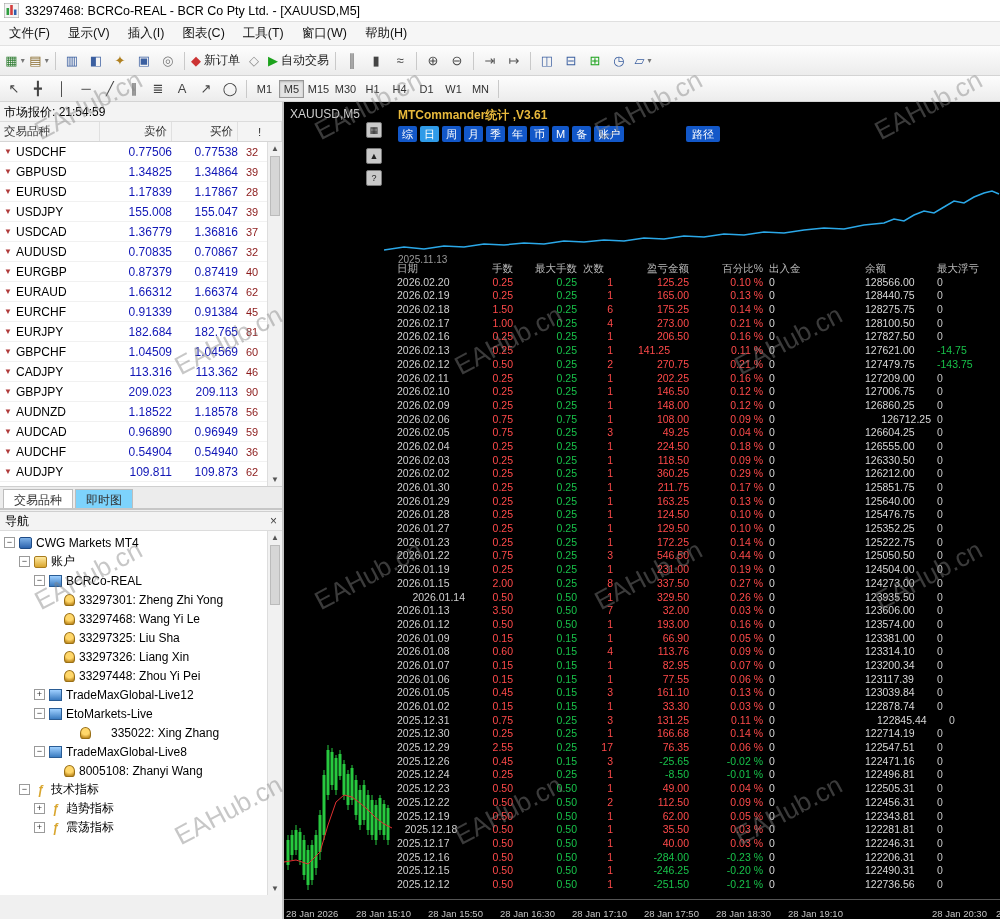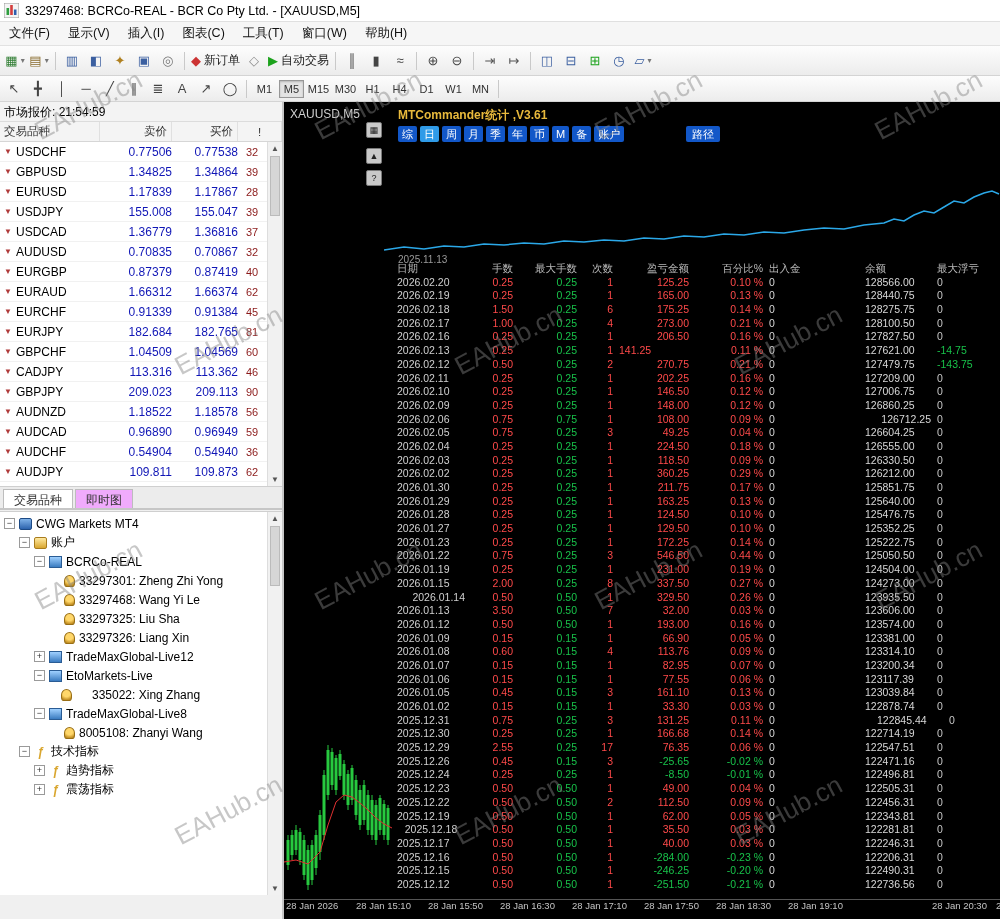--- a/index.html
+++ b/index.html
@@ -45,21 +45,21 @@
   .mwrow .sym { width:84px; color:#000; }
   .mwrow .bid, .mwrow .ask { text-align:right; color:#1016b6; }
   .mwrow .bid { width:72px; }
   .mwrow .ask { width:66px; }
   .mwrow .spr { flex:1; text-align:center; color:#8b1a1a; font-size:11px; }
   .vscroll { position:absolute; right:0; top:0; bottom:0; width:15px; background:#f1f1f1; border-left:1px solid #ddd; font-size:8px; color:#555; }
   .vscroll .up { position:absolute; top:2px; left:0; right:0; text-align:center; }
   .vscroll .dn { position:absolute; bottom:2px; left:0; right:0; text-align:center; }
   .vscroll .thumb { position:absolute; left:2px; right:2px; top:14px; height:60px; background:#d6d6d6; border:1px solid #bbb; }
   .mw-tabs { height:22px; background:#ececec; border-top:1px solid #cfcfcf; display:flex; align-items:flex-end; padding-left:3px; flex:none; }
-  .mtab { height:19px; padding:2px 10px; font-size:12px; color:#333; background:#f0abfc; border:1px solid #bdbdbd; border-bottom:none; margin-right:2px; }
+  .mtab { height:19px; padding:2px 10px; font-size:12px; color:#333; background:#7dd3fc; border:1px solid #bdbdbd; border-bottom:none; margin-right:2px; }
   .mtab.active { background:#fff; }
 
   
   .nav { position:absolute; top:409px; left:0; right:0; bottom:24px; background:#fff; display:flex; flex-direction:column; border-top:1px solid #cfcfcf; }
   .nav-header { height:19px; flex:none; display:flex; align-items:center; justify-content:space-between; padding:0 5px; background:#f3f3f3; border-bottom:1px solid #dcdcdc; font-size:12px; color:#000; }
   .nav-close { font-size:12px; color:#444; cursor:default; }
   .nav-tree { flex:1; overflow:hidden; position:relative; font-size:12px; color:#000; padding-top:2px; }
   .trow { height:19px; display:flex; align-items:center; gap:4px; white-space:nowrap; }
   .exp { width:11px; height:11px; border:1px solid #9a9a9a; background:#fff; font-size:9px; line-height:9px; text-align:center; color:#333; flex:none; }
   .exp.blank { border:none; background:transparent; }
@@ -81,21 +81,21 @@
   .cmenu.active { background:#2f9be8; }
   .path-btn { position:absolute; left:402px; top:24px; height:16px; padding:0 6px; background:#1257c8; color:#fff; font-size:11px; border:none; border-radius:2px; cursor:default; }
   .date-label { position:absolute; left:114px; top:152px; color:#9a9a9a; font-size:10px; }
 
   .stats { position:absolute; left:110px; top:160px; font-size:10.5px; }
   .srow { display:flex; height:13.7px; line-height:13.7px; }
   .srow span { overflow:hidden; white-space:nowrap; padding:0 3px; }
   .shead span { color:#b8b8b8; }
 
   .taxis { position:absolute; left:0; right:0; bottom:0; height:20px; background:#000; border-top:1px solid #555; }
-  .taxis span { position:absolute; top:0; color:#c4c4c4; font-size:9.5px; white-space:nowrap; }
+  .taxis span { position:absolute; top:8px; color:#c4c4c4; font-size:9.5px; white-space:nowrap; }
 
   .wm { position:absolute; color:rgba(130,130,130,.45); font-size:26px; transform:rotate(-28deg); pointer-events:none; z-index:80; white-space:nowrap; }
 
   svg.layer { position:absolute; }
 </style>
 </head>
 <body>
 
 <div class="app">
 
@@ -379,20 +379,24 @@
             <span class="dn">▼</span>
           </div>
           </div>
         <div class="mw-tabs" id="mwTabs">
             <div class="mtab active">交易品种</div>
             <div class="mtab">即时图</div>
           </div>
       </div>
 
       <div class="nav">
+        <div class="nav-header">
+          <span>导航</span>
+          <span class="nav-close">×</span>
+        </div>
         <div class="nav-tree" id="navTree">
 
         <div class="trow" style="padding-left: 4px;">
               <span class="exp">−</span>
               <span class="tico ic-server"></span>
               <span class="tlabel">CWG Markets MT4</span>
             </div>
             <div class="trow" style="padding-left: 19px;">
               <span class="exp">−</span>
               <span class="tico ic-group"></span>
@@ -416,31 +420,36 @@
             <div class="trow" style="padding-left: 49px;">
               <span class="exp blank"></span>
               <span class="tico ic-account"></span>
               <span class="tlabel">33297325: Liu Sha</span>
             </div>
             <div class="trow" style="padding-left: 49px;">
               <span class="exp blank"></span>
               <span class="tico ic-account"></span>
               <span class="tlabel">33297326: Liang Xin</span>
             </div>
+            <div class="trow" style="padding-left: 49px;">
+              <span class="exp blank"></span>
+              <span class="tico ic-account"></span>
+              <span class="tlabel">33297448: Zhou Yi Pei</span>
+            </div>
             <div class="trow" style="padding-left: 34px;">
               <span class="exp">+</span>
               <span class="tico ic-node"></span>
               <span class="tlabel">TradeMaxGlobal-Live12</span>
             </div>
             <div class="trow" style="padding-left: 34px;">
               <span class="exp">−</span>
               <span class="tico ic-node"></span>
               <span class="tlabel">EtoMarkets-Live</span>
             </div>
-            <div class="trow" style="padding-left: 30px; gap: 20px;">
+            <div class="trow" style="padding-left: 49px; gap: 20px;">
               <span class="exp blank"></span>
               <span class="tico ic-account"></span>
               <span class="tlabel">335022: Xing Zhang</span>
             </div>
             <div class="trow" style="padding-left: 34px;">
               <span class="exp">−</span>
               <span class="tico ic-node"></span>
               <span class="tlabel">TradeMaxGlobal-Live8</span>
             </div>
             <div class="trow" style="padding-left: 49px;">
@@ -498,21 +507,21 @@
       <svg class="layer" id="equitySvg" width="616" height="70" style="left:100px;top:86px;">
           <polyline points="0,62 20,59 40,61 60,58 80,59 100,56 120,57 140,55 160,56 180,53 200,54 220,52 240,53 260,50 280,51 300,48 320,49 340,46 360,47 380,44 400,45 420,42 440,40 460,41 480,37 500,35 510,31 520,33 530,27 540,23 550,25 560,19 570,13 580,15 590,9 600,5 608,3 615,6" fill="none" stroke="#2ba8e8" stroke-width="1.5"></polyline>
         </svg>
       <span class="date-label">2025.11.13</span>
 
       <div class="stats" id="statsTable">
           <div class="srow shead">
             <span style="width: 74px; text-align: left;">日期</span>
             <span style="width: 48px; text-align: right;">手数</span>
             <span style="width: 64px; text-align: right;">最大手数</span>
-            <span style="width: 36px; text-align: right;">次数</span>
+            <span style="width: 36px; ">次数</span>
             <span style="width: 76px; text-align: right;">盈亏金额</span>
             <span style="width: 74px; text-align: right;">百分比%</span>
             <span style="width: 96px; text-align: left;">出入金</span>
             <span style="width: 72px; text-align: left;">余额</span>
             <span style="width: 60px; text-align: left;">最大浮亏</span>
           </div>
           <div class="srow">
             <span style="width: 74px; text-align: left; color: rgb(208, 208, 208);">2026.02.20</span>
             <span style="width: 48px; text-align: right; color: rgb(255, 74, 74);">0.25</span>
             <span style="width: 64px; text-align: right; color: rgb(24, 194, 74);">0.25</span>
@@ -565,21 +574,21 @@
             <span style="width: 74px; text-align: right; color: rgb(255, 74, 74);">0.16 %</span>
             <span style="width: 96px; text-align: left; color: rgb(216, 216, 216);">0</span>
             <span style="width: 72px; text-align: left; color: rgb(216, 216, 216);">127827.50</span>
             <span style="width: 60px; text-align: left; color: rgb(200, 200, 200);">0</span>
           </div>
           <div class="srow">
             <span style="width: 74px; text-align: left; color: rgb(208, 208, 208);">2026.02.13</span>
             <span style="width: 48px; text-align: right; color: rgb(255, 74, 74);">0.25</span>
             <span style="width: 64px; text-align: right; color: rgb(24, 194, 74);">0.25</span>
             <span style="width: 36px; text-align: right; color: rgb(255, 74, 74);">1</span>
-            <span style="width: 76px; text-align: left; color: rgb(255, 74, 74);">141.25</span>
+            <span style="width: 76px; text-align: center; color: rgb(255, 74, 74);">141.25</span>
             <span style="width: 74px; text-align: right; color: rgb(255, 74, 74);">0.11 %</span>
             <span style="width: 96px; text-align: left; color: rgb(216, 216, 216);">0</span>
             <span style="width: 72px; text-align: left; color: rgb(216, 216, 216);">127621.00</span>
             <span style="width: 60px; text-align: left; color: rgb(24, 194, 74);">-14.75</span>
           </div>
           <div class="srow">
             <span style="width: 74px; text-align: left; color: rgb(208, 208, 208);">2026.02.12</span>
             <span style="width: 48px; text-align: right; color: rgb(255, 74, 74);">0.50</span>
             <span style="width: 64px; text-align: right; color: rgb(24, 194, 74);">0.25</span>
             <span style="width: 36px; text-align: right; color: rgb(255, 74, 74);">2</span>

